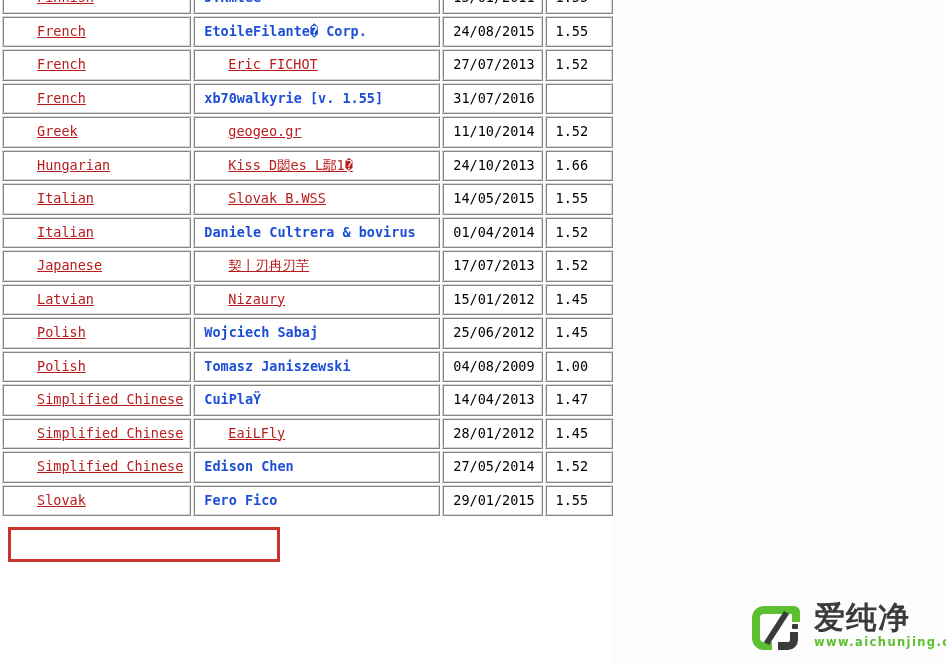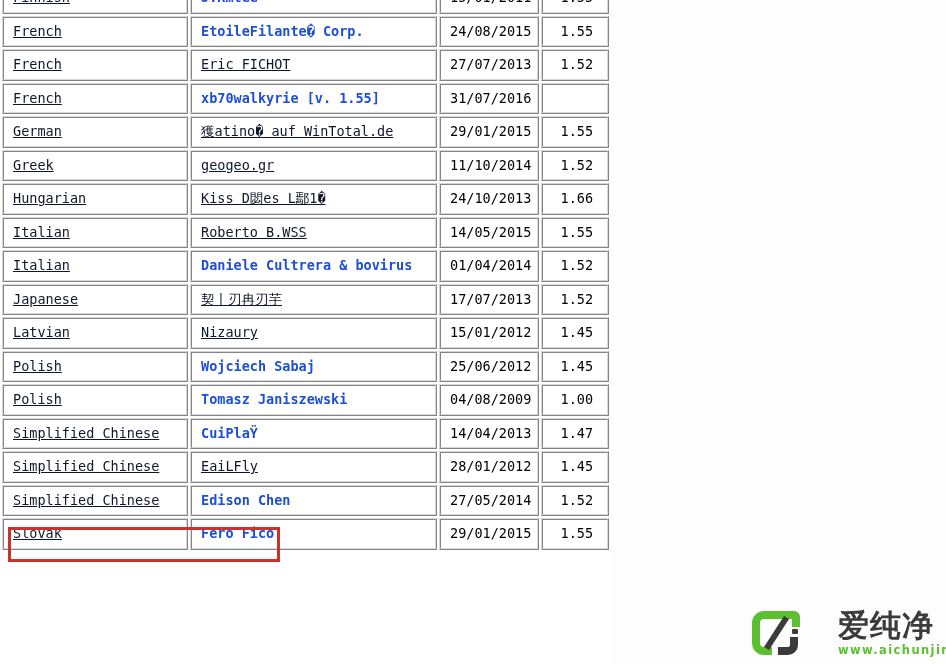--- a/index.html
+++ b/index.html
@@ -54,28 +54,29 @@
     white-space: nowrap;
     color: #000000;
     font-family: "DejaVu Sans Mono", "Liberation Mono", monospace;
     font-size: 13.5px;
     height: 20px;
     box-sizing: border-box;
   }
   td.col-lang   { width: 186px; min-width: 186px; }
   td.col-author { width: 247px; min-width: 247px; }
   td.col-date   { width: 94px;  min-width: 94px;  text-align: right; }
-  td.col-ver    { width: 68px;  min-width: 68px;  text-align: center; }
+  td.col-ver    { width: 68px;  min-width: 68px;  text-align: left; }
 
   
   a.tlink {
-    color: #0f172a;
+    color: #b91c1c;
     text-decoration: underline;
     font-family: "DejaVu Sans Mono", "Liberation Mono", monospace;
     font-size: 13.5px;
+    margin-left: 24px;
   }
   span.plain { color: #1d4ed8; font-weight: bold; }
 
   
   #highlight-box {
     position: absolute;
     left: 8px;
     top: 527px;
     width: 272px;
     height: 35px;
@@ -86,23 +87,22 @@
   }
 
   
   #watermark {
     position: absolute;
     left: 748px;
     top: 602px;
     width: 198px;
     height: 62px;
     display: flex;
-    align-items: center;
+    align-items: flex-start;
     z-index: 50;
-    gap: 24px;
   }
   #wm-logo {
     width: 56px;
     height: 52px;
     flex: 0 0 auto;
     margin-right: 10px;
   }
   #wm-text {
     display: flex;
     flex-direction: column;
@@ -152,40 +152,34 @@
           <td class="col-date">27/07/2013</td>
           <td class="col-ver">1.52</td>
         </tr>
         <tr>
           <td class="col-lang"><a class="tlink" href="#">French</a></td>
           <td class="col-author"><span class="plain">xb70walkyrie [v. 1.55]</span></td>
           <td class="col-date">31/07/2016</td>
           <td class="col-ver"></td>
         </tr>
         <tr>
-          <td class="col-lang"><a class="tlink" href="#">German</a></td>
-          <td class="col-author"><a class="tlink" href="#">獲atino� auf WinTotal.de</a></td>
-          <td class="col-date">29/01/2015</td>
-          <td class="col-ver">1.55</td>
-        </tr>
-        <tr>
           <td class="col-lang"><a class="tlink" href="#">Greek</a></td>
           <td class="col-author"><a class="tlink" href="#">geogeo.gr</a></td>
           <td class="col-date">11/10/2014</td>
           <td class="col-ver">1.52</td>
         </tr>
         <tr>
           <td class="col-lang"><a class="tlink" href="#">Hungarian</a></td>
           <td class="col-author"><a class="tlink" href="#">Kiss D閟es L鄢1�</a></td>
           <td class="col-date">24/10/2013</td>
           <td class="col-ver">1.66</td>
         </tr>
         <tr>
           <td class="col-lang"><a class="tlink" href="#">Italian</a></td>
-          <td class="col-author"><a class="tlink" href="#">Roberto B.WSS</a></td>
+          <td class="col-author"><a class="tlink" href="#">Slovak B.WSS</a></td>
           <td class="col-date">14/05/2015</td>
           <td class="col-ver">1.55</td>
         </tr>
         <tr>
           <td class="col-lang"><a class="tlink" href="#">Italian</a></td>
           <td class="col-author"><span class="plain">Daniele Cultrera &amp; bovirus</span></td>
           <td class="col-date">01/04/2014</td>
           <td class="col-ver">1.52</td>
         </tr>
         <tr>

